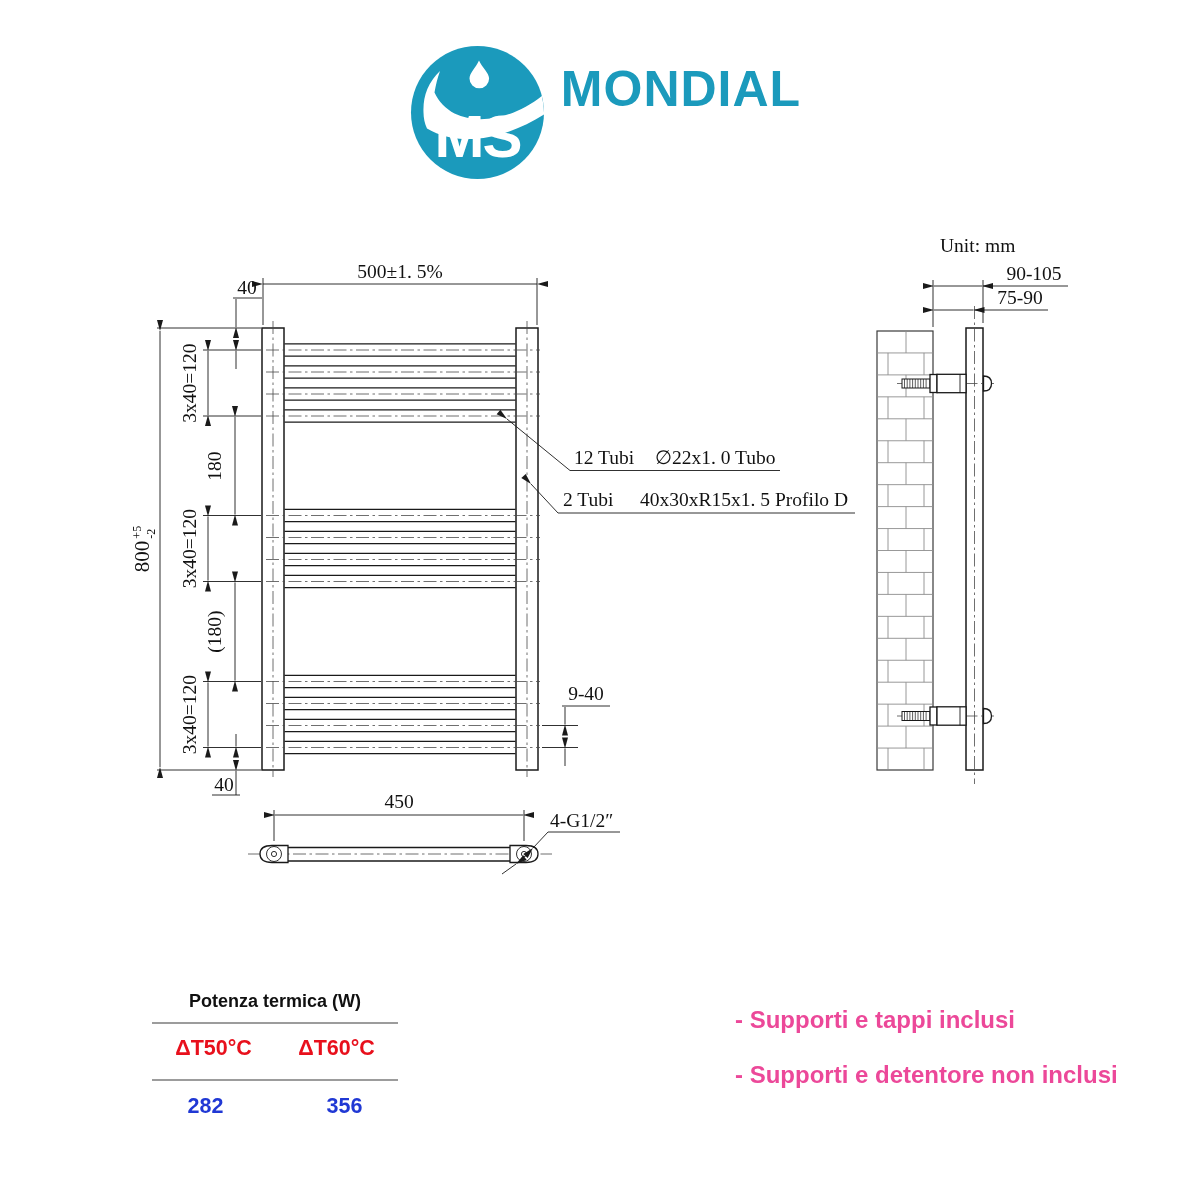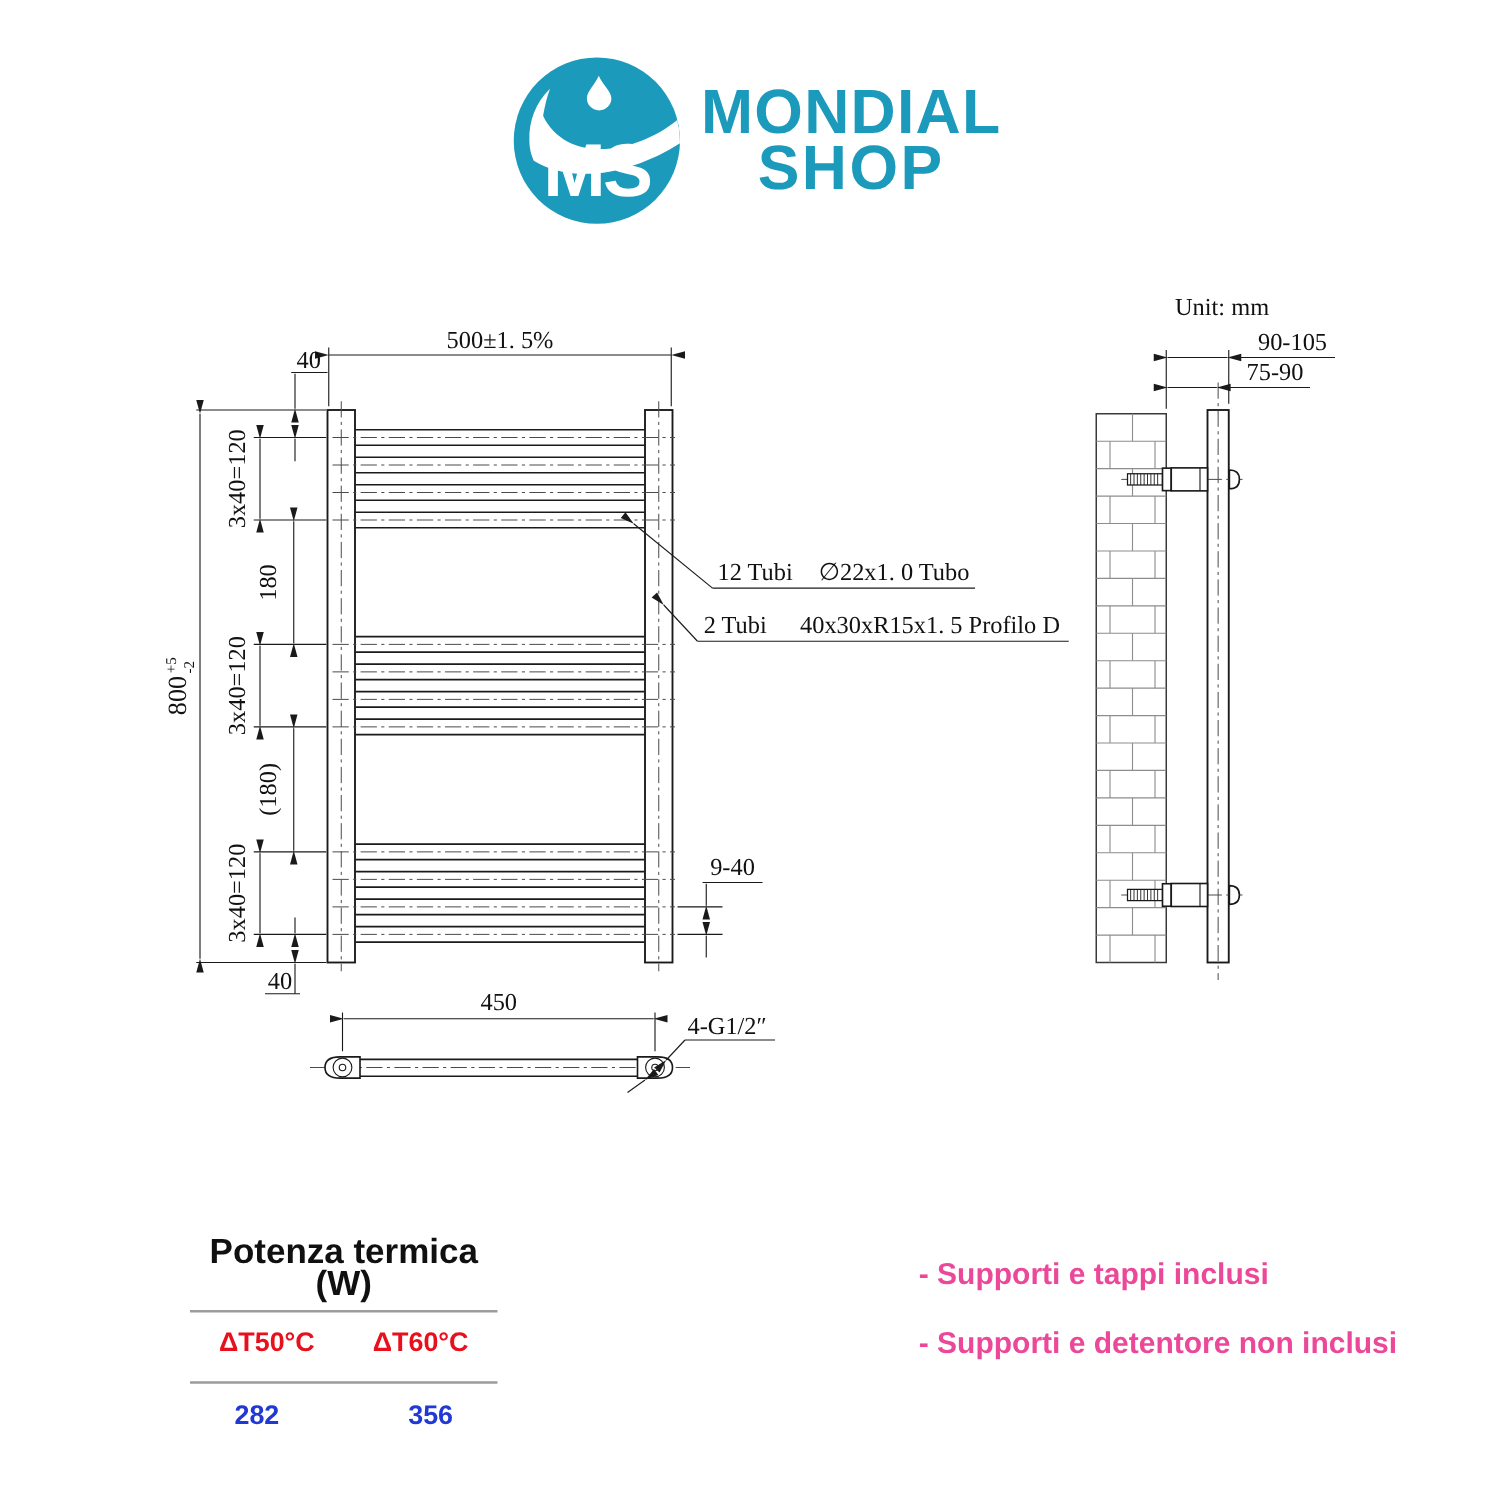--- a/index.html
+++ b/index.html
@@ -25,21 +25,21 @@
   .dim{stroke:#1a1a1a;stroke-width:0.9;fill:none;}
   .cl{stroke:#4a4a4a;stroke-width:0.8;stroke-dasharray:13 3.5 2.5 3.5;fill:none;}
   .brick{stroke:#8d8d8d;stroke-width:0.9;}
   .wall{fill:#ffffff;stroke:#3a3a3a;stroke-width:1.2;}
   .rod{fill:#ffffff;stroke:#1a1a1a;stroke-width:1;}
   .thread{stroke:#1a1a1a;stroke-width:0.7;}
   .cad{font-family:"Liberation Serif",serif;font-size:19.5px;fill:#111111;}
   .cad-s{font-size:12px;}
   
   .tblwrap{left:152px;top:988px;width:246px;}
-  .tbl-title{font-size:28px;font-weight:bold;color:#101010;text-align:center;line-height:26px;}
+  .tbl-title{font-size:18px;font-weight:bold;color:#101010;text-align:center;line-height:26px;}
   .tbl-div{border-top:2px solid #9c9c9c;margin-top:8px;}
   .tbl-row{display:flex;text-align:center;font-weight:bold;}
   .tbl-row > div{flex:1;}
   .hdr{color:var(--red);font-size:21.5px;padding:12px 0 10px 0;justify-content:center;}
   .val{color:var(--blue);font-size:21.5px;padding:13px 0 0 0;gap:32px;}
   
   .notes{left:735px;top:1008px;font-size:24px;font-weight:bold;color:#ec4899;line-height:24px;}
   .note2{margin-top:31px;}
 </style>
 </head>
@@ -57,21 +57,20 @@
            C 30.8 45 32.5 37.8 35 31 Z"></path>
   <path fill="#ffffff" d="M 74 20.5
            C 71 27.5 64.5 33 64.5 38.5
            A 9.8 9.8 0 0 0 84.1 38.5
            C 84.1 33 77 27.5 74 20.5 Z"></path>
   <text x="72.5" y="117" text-anchor="middle" class="logo-ms">MS</text>
 </svg>
 
 <div class="abs wordmark">
   <div class="wm1">MONDIAL</div>
-  <div class="wm2">SHOP</div>
 </div>
 
 <svg id="draw" class="abs" width="1200" height="1200" viewBox="0 0 1200 1200">
   <defs>
     <marker id="arw" viewBox="0 0 12 8" refX="0.5" refY="4" markerWidth="12" markerHeight="8" markerUnits="userSpaceOnUse" orient="auto-start-reverse">
       <path d="M0.5 4 L11.5 7 L11.5 1 Z" fill="#1a1a1a"></path>
     </marker>
   </defs>
 
   <g>

